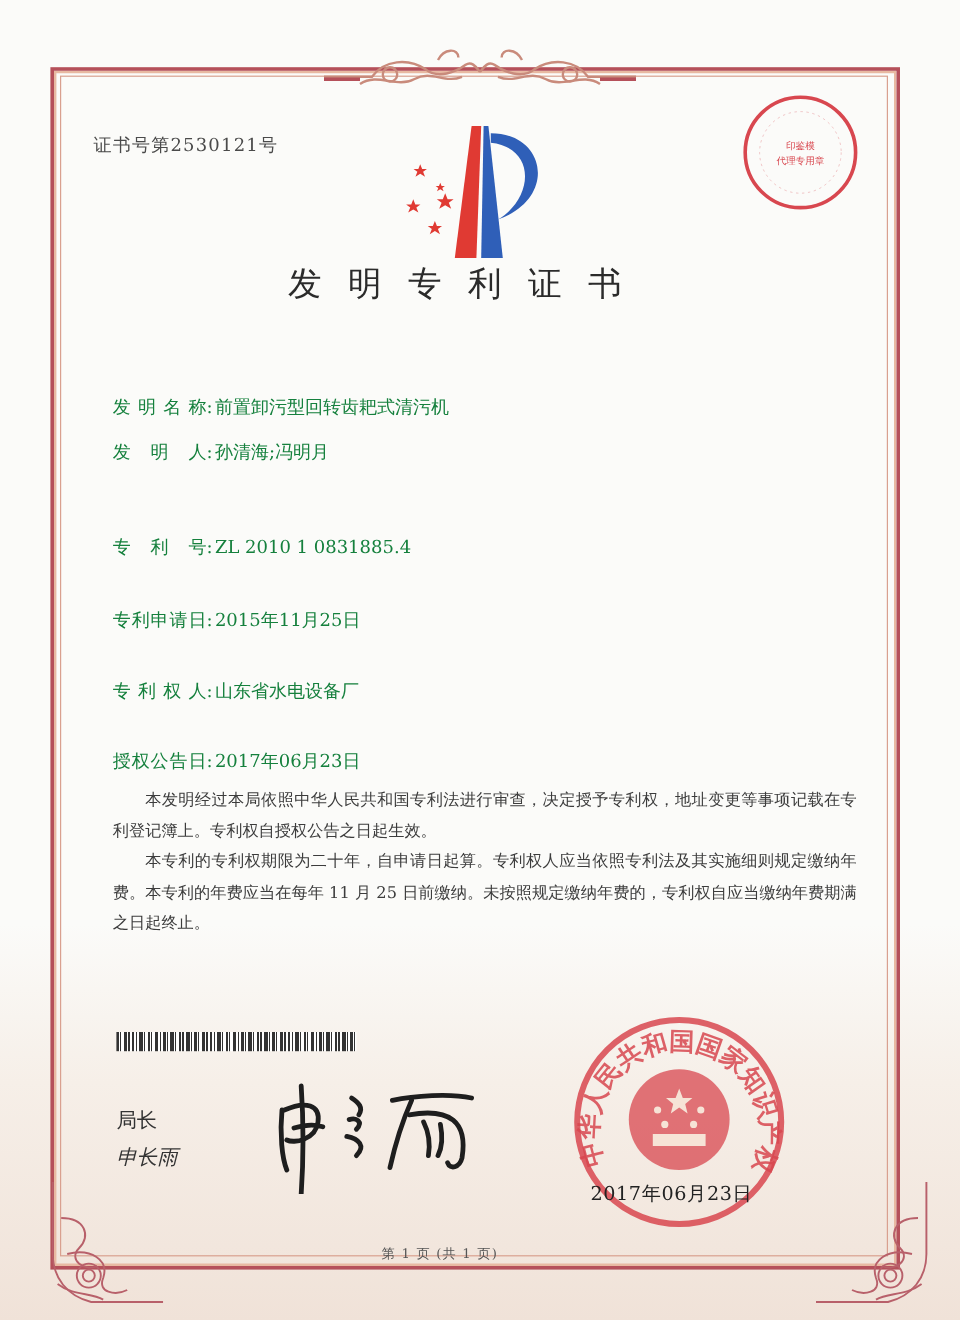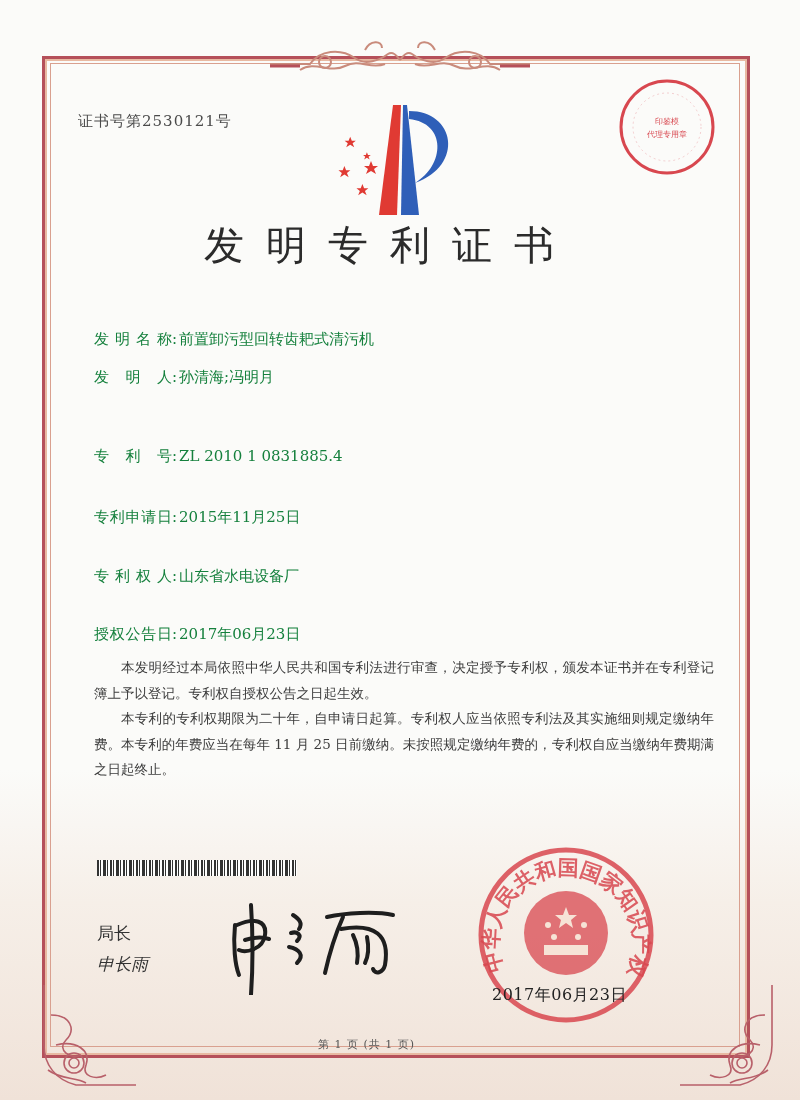--- a/index.html
+++ b/index.html
@@ -32,21 +32,21 @@
   .cert-no {
     position: absolute; left: 78px; top: 112px;
     font-size: 15px; color: #4a4a4a; letter-spacing: 1px;
   }
   .logo { position: absolute; left: 335px; top: 105px; width: 140px; height: 110px; }
   .agency-stamp { position: absolute; left: 617px; top: 77px; width: 100px; height: 100px; }
 
   .title {
     position: absolute; left: 180px; top: 218px; width: 420px;
     text-align: center; font-family: Liberation Mono, monospace;
-    font-size: 40px; letter-spacing: 22px; color: #2b2b2b; font-weight: normal;
+    font-size: 28px; letter-spacing: 22px; color: #2b2b2b; font-weight: normal;
   }
 
   .field {
     position: absolute; left: 94px; font-size: 15px; color: #15803d;
     white-space: nowrap;
   }
   .field .label { display: inline-block; width: 78px; }
   .field .label.spread { text-align: justify; text-align-last: justify; }
   .field .colon { margin-right: 2px; }
 
@@ -161,21 +161,21 @@
   <span class="label spread">专利申请日</span><span class="colon">:</span><span>2015年11月25日</span>
 </div>
 <div class="field" style="top:567px">
   <span class="label spread">专 利 权 人</span><span class="colon">:</span><span>山东省水电设备厂</span>
 </div>
 <div class="field" style="top:625px">
   <span class="label spread">授权公告日</span><span class="colon">:</span><span>2017年06月23日</span>
 </div>
 
 <div class="body-text">
-  <p>本发明经过本局依照中华人民共和国专利法进行审查，决定授予专利权，颁发本证书并在专利登记簿上予以登记。专利权自授权公告之日起生效。</p>
+  <p>本发明经过本局依照中华人民共和国专利法进行审查，决定授予专利权，地址变更等事项记载在专利登记簿上。专利权自授权公告之日起生效。</p>
   <p>本专利的专利权期限为二十年，自申请日起算。专利权人应当依照专利法及其实施细则规定缴纳年费。本专利的年费应当在每年 11 月 25 日前缴纳。未按照规定缴纳年费的，专利权自应当缴纳年费期满之日起终止。</p>
 </div>
 
 <div class="barcode"></div>
 
 <div class="director-title">局长</div>
 <div class="director-name">申长雨</div>
 
 <svg class="signature" viewBox="0 0 185 100">
   <g fill="none" stroke="#1e1e1e" stroke-width="4" stroke-linecap="round">

